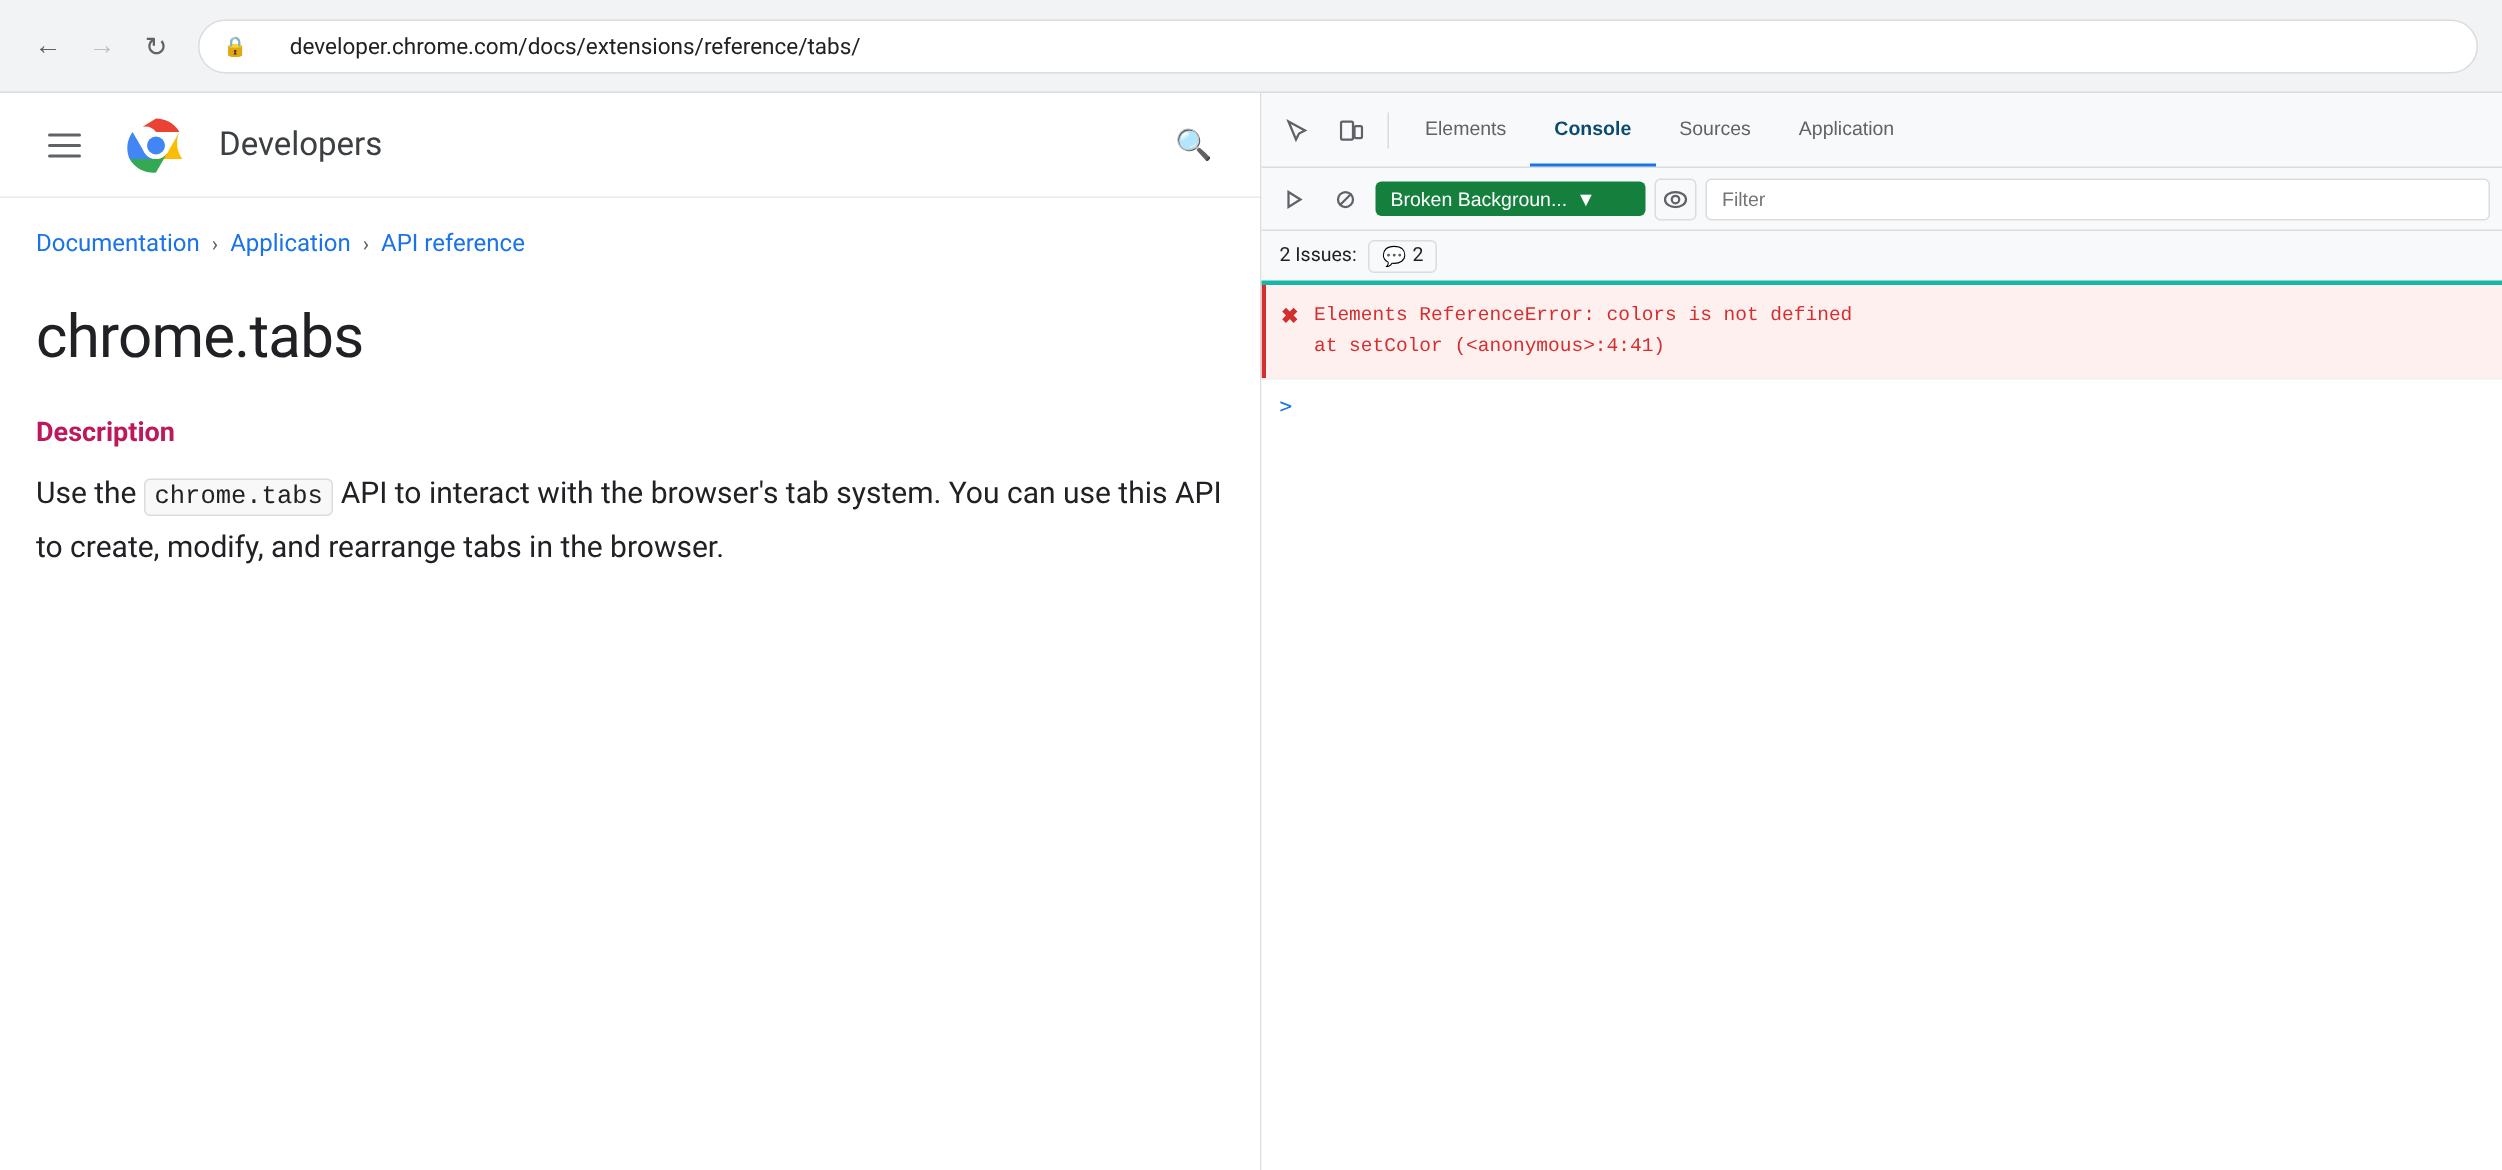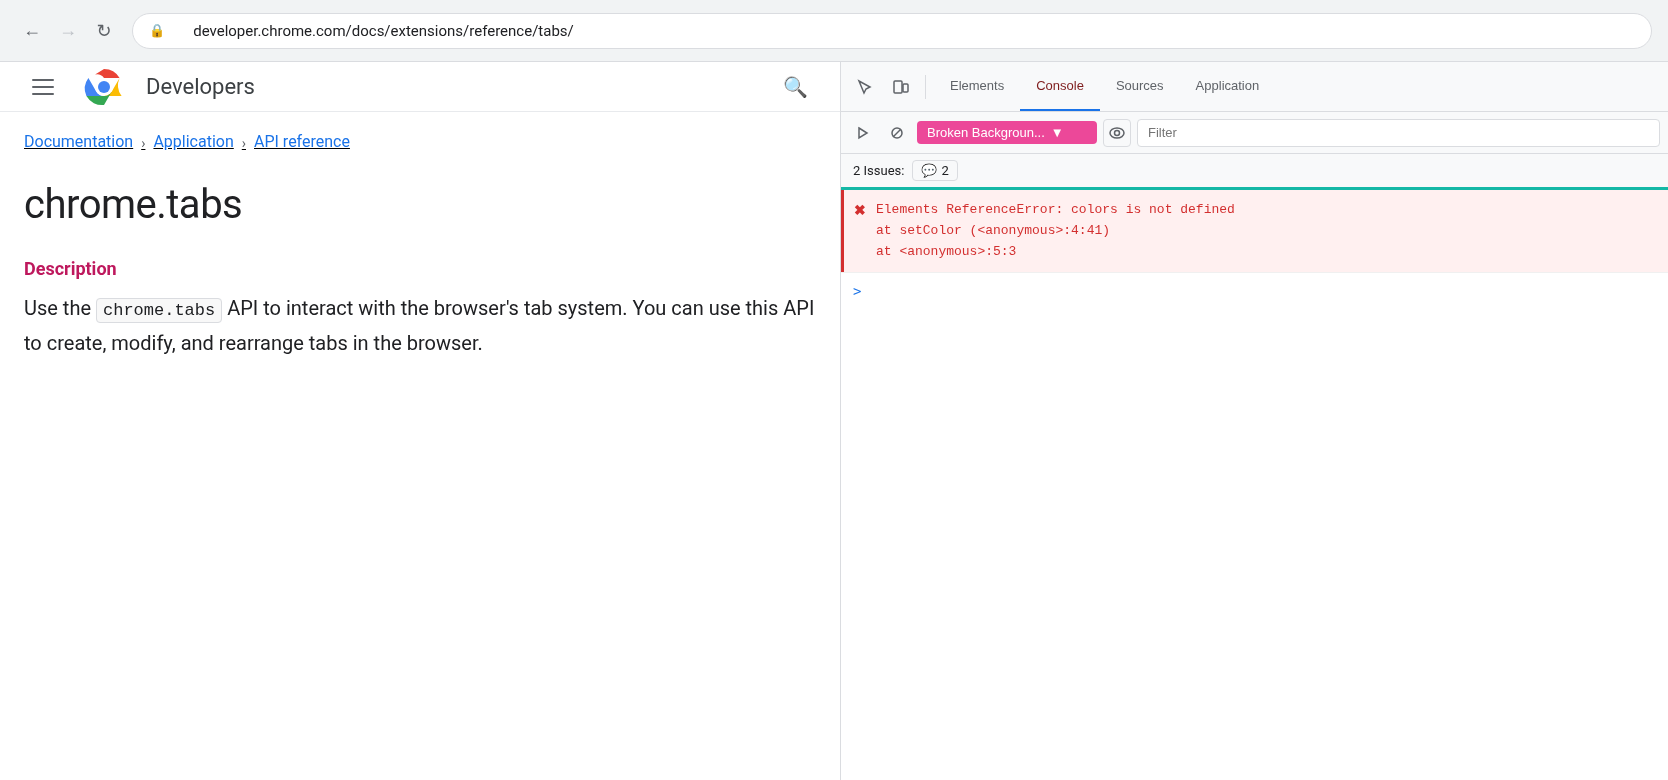--- a/index.html
+++ b/index.html
@@ -14,55 +14,55 @@
     .lock-icon { color: #5f6368; font-size: 13px; }
     .address-text { flex: 1; font-size: 15px; color: #202124; margin-left: 20px; }
 
     
     .main-layout { display: flex; height: calc(780px - 62px); }
 
     
     .webpage { flex: 0 0 840px; overflow: hidden; background: #fff; }
 
     
-    .page-header { height: 50px; background: #fff; border-bottom: 1px solid #e8eaed; display: flex; align-items: center; padding: 0 24px; gap: 20px; }
+    .page-header { height: 70px; background: #fff; border-bottom: 1px solid #e8eaed; display: flex; align-items: center; padding: 0 24px; gap: 20px; }
     .hamburger { display: flex; flex-direction: column; gap: 5px; cursor: pointer; padding: 8px; }
     .hamburger-line { width: 22px; height: 2px; background: #5f6368; border-radius: 1px; }
     .chrome-logo { width: 44px; height: 44px; position: relative; }
     .chrome-logo svg { width: 44px; height: 44px; }
     .dev-title { font-size: 22px; color: #3c4043; font-weight: 400; flex: 1; }
     .search-icon-btn { width: 40px; height: 40px; border-radius: 50%; border: none; background: transparent; cursor: pointer; display: flex; align-items: center; justify-content: center; color: #5f6368; font-size: 20px; margin-left: auto; }
 
     
-    .breadcrumb { padding: 20px 24px 10px; display: flex; align-items: flex-end; gap: 8px; font-size: 16px; text-decoration: underline; }
+    .breadcrumb { padding: 20px 24px 10px; display: flex; align-items: flex-end; gap: 8px; font-size: 16px; }
     .breadcrumb-link { color: #1a73e8; text-decoration: none; }
     .breadcrumb-sep { color: #5f6368; font-size: 14px; }
 
     
     .page-content { padding: 20px 24px; }
     .page-title { font-size: 40px; font-weight: 400; color: #202124; margin-bottom: 30px; letter-spacing: -0.5px; }
     .description-label { font-size: 18px; font-weight: 700; color: #be185d; margin-bottom: 12px; }
     .description-text { font-size: 20px; color: #202124; line-height: 1.7; }
     .code-inline { font-family: 'Courier New', Courier, monospace; font-size: 17px; background: #f8f8f8; border: 1px solid #dadce0; border-radius: 4px; padding: 2px 6px; color: #202124; }
 
     
     .devtools { flex: 1; background: #fff; border-left: 1px solid #dadce0; display: flex; flex-direction: column; }
 
     
     .devtools-toolbar { height: 50px; background: #f8f9fa; border-bottom: 1px solid #dadce0; display: flex; align-items: center; gap: 4px; padding: 0 8px; }
     .dt-icon-btn { width: 32px; height: 32px; border-radius: 4px; border: none; background: transparent; cursor: pointer; display: flex; align-items: center; justify-content: center; color: #5f6368; font-size: 16px; }
     .dt-separator { width: 1px; height: 24px; background: #dadce0; margin: 0 4px; }
     .dt-tabs { display: flex; align-items: stretch; height: 100%; gap: 0; }
     .dt-tab { padding: 0 16px; border: none; background: transparent; cursor: pointer; font-size: 13px; color: #5f6368; border-bottom: 2px solid transparent; white-space: nowrap; }
-    .dt-tab.active { color: #7f1d1d; border-bottom: 2px solid #1a73e8; font-weight: 400; }
+    .dt-tab.active { color: #0c4a6e; border-bottom: 2px solid #1a73e8; font-weight: 700; }
 
     
     .console-toolbar { height: 42px; background: #f8f9fa; border-bottom: 1px solid #dadce0; display: flex; align-items: center; gap: 6px; padding: 0 8px; }
     .ct-icon-btn { width: 28px; height: 28px; border-radius: 4px; border: none; background: transparent; cursor: pointer; display: flex; align-items: center; justify-content: center; color: #5f6368; font-size: 15px; }
-    .context-dropdown { background: #ec4899; color: #fff; border: none; border-radius: 4px; padding: 4px 10px; font-size: 13px; cursor: pointer; display: flex; align-items: center; gap: 6px; min-width: 180px; }
+    .context-dropdown { background: #15803d; color: #fff; border: none; border-radius: 4px; padding: 4px 10px; font-size: 13px; cursor: pointer; display: flex; align-items: center; gap: 6px; min-width: 180px; }
     .eye-btn { width: 28px; height: 28px; border-radius: 4px; border: 1px solid #dadce0; background: transparent; cursor: pointer; display: flex; align-items: center; justify-content: center; color: #5f6368; font-size: 15px; }
     .filter-input { flex: 1; height: 28px; border: 1px solid #dadce0; border-radius: 4px; padding: 0 10px; font-size: 13px; color: #5f6368; background: #fff; outline: none; }
 
     
     .issues-bar { height: 36px; background: #f8f9fa; border-bottom: 3px solid #14b8a6; display: flex; align-items: center; padding: 0 12px; gap: 8px; font-size: 13px; color: #202124; }
     .issues-badge { background: transparent; border: 1px solid #dadce0; border-radius: 4px; padding: 2px 8px; display: flex; align-items: center; gap: 4px; font-size: 13px; }
 
     
     .console-output { flex: 1; background: #fff; overflow-y: auto; }
     .console-error { background: #fff0f0; border-left: 3px solid #d32f2f; padding: 10px 12px 10px 32px; position: relative; }
@@ -197,21 +197,20 @@
       </span>
     </div>
 
     <div class="console-output">
 
       <div class="console-error">
         <span class="error-icon" style="color:#d32f2f; font-weight:bold;">✖</span>
         <div class="error-text">
           <div>Elements ReferenceError: colors is not defined</div>
           <div>    at setColor (&lt;anonymous&gt;:4:41)</div>
-          <div>    at &lt;anonymous&gt;:5:3</div>
         </div>
       </div>
 
       <div class="console-input-line">
         <span class="console-prompt">&gt;</span>
         <span style="font-family:monospace; font-size:13px; color:#202124; flex:1; cursor:text;"></span>
       </div>
     </div>
   </div>
 </div>

